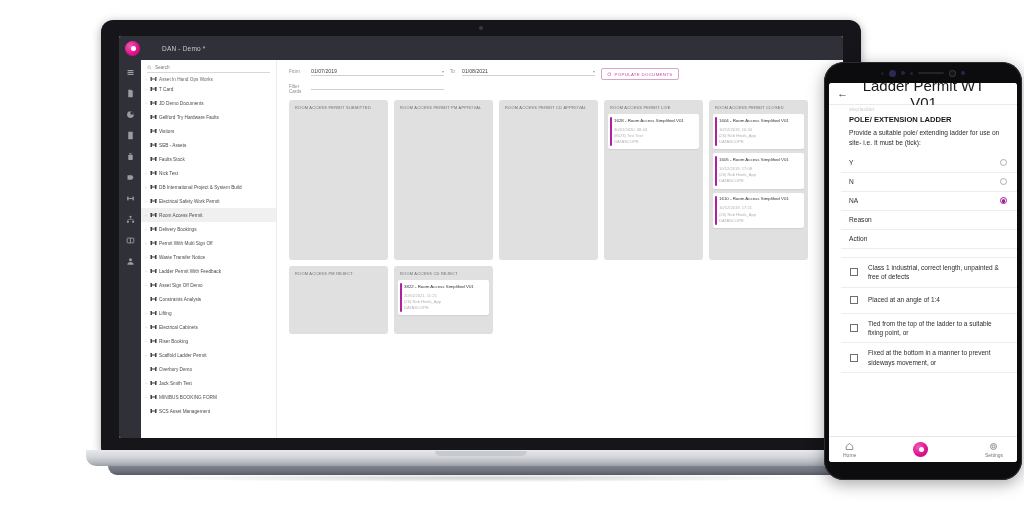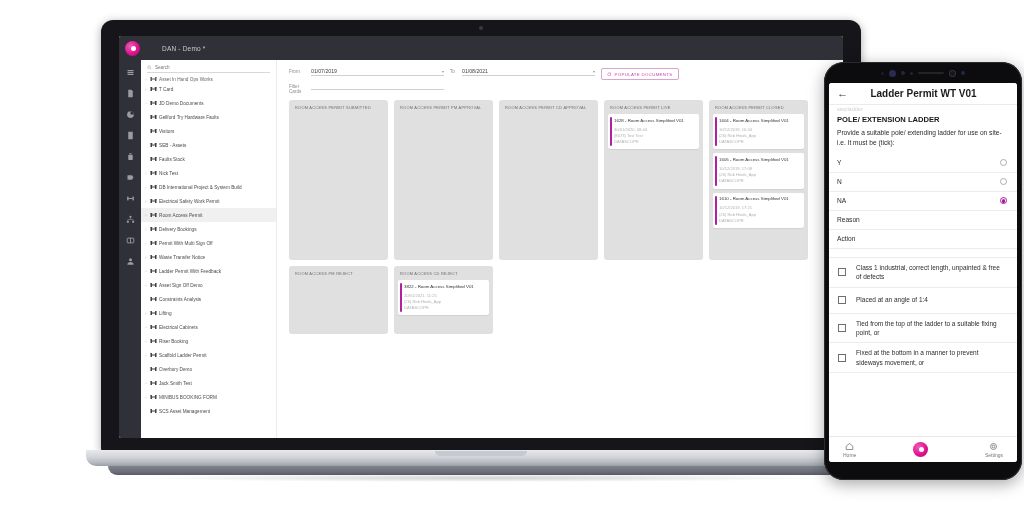--- a/index.html
+++ b/index.html
@@ -158,23 +158,23 @@
   .sns.d { width: 3px; height: 3px; background: #232335; }
   .speaker { width: 26px; height: 2.6px; border-radius: 2px; background: #232329; }
   .sns.e { width: 7px; height: 7px; background: #15151c; box-shadow: inset 0 0 0 1px #33333d; }
   .sns.f { width: 4px; height: 4px; background: #1f2a4a; }
 
   .ph-header {
     height: 22px; display: flex; align-items: center; padding: 0 8px; flex: 0 0 22px;
     border-bottom: 1px solid #ebebeb; background: #fff;
   }
   .back-arrow { font-size: 11px; color: #333; line-height: 1; }
-  .ph-title { flex: 1; text-align: center; font-size: 10px; font-weight: bold; color: #1b1b1b; margin-right: 10px; }
-
-  .ph-body { flex: 1; overflow: hidden; background: #fff; }
+  .ph-title { flex: 1; text-align: center; font-size: 15px; font-weight: normal; color: #1b1b1b; margin-right: 10px; }
+
+  .ph-body { flex: 1; overflow: hidden; background: #fff; padding-left: 12px; }
   .cut-line { font-size: 5.5px; color: #cfcfcf; padding: 1px 8px 0 8px; height: 7px; overflow: hidden; }
   .sect-head { font-size: 7.6px; font-weight: bold; color: #171717; padding: 3px 8px 4px 8px; }
   .q-text { font-size: 6.6px; color: #2b2b2b; line-height: 1.5; padding: 0 8px 6px 8px; }
   .opt-row {
     display: flex; align-items: center; justify-content: space-between;
     height: 19px; padding: 0 10px 0 8px; border-bottom: 1px solid #ededed;
     font-size: 6.6px; color: #2b2b2b;
   }
   .radio { width: 7px; height: 7px; border-radius: 50%; border: 1px solid #aeaeb2; }
   .radio.on { border-color: #a5199a; }

